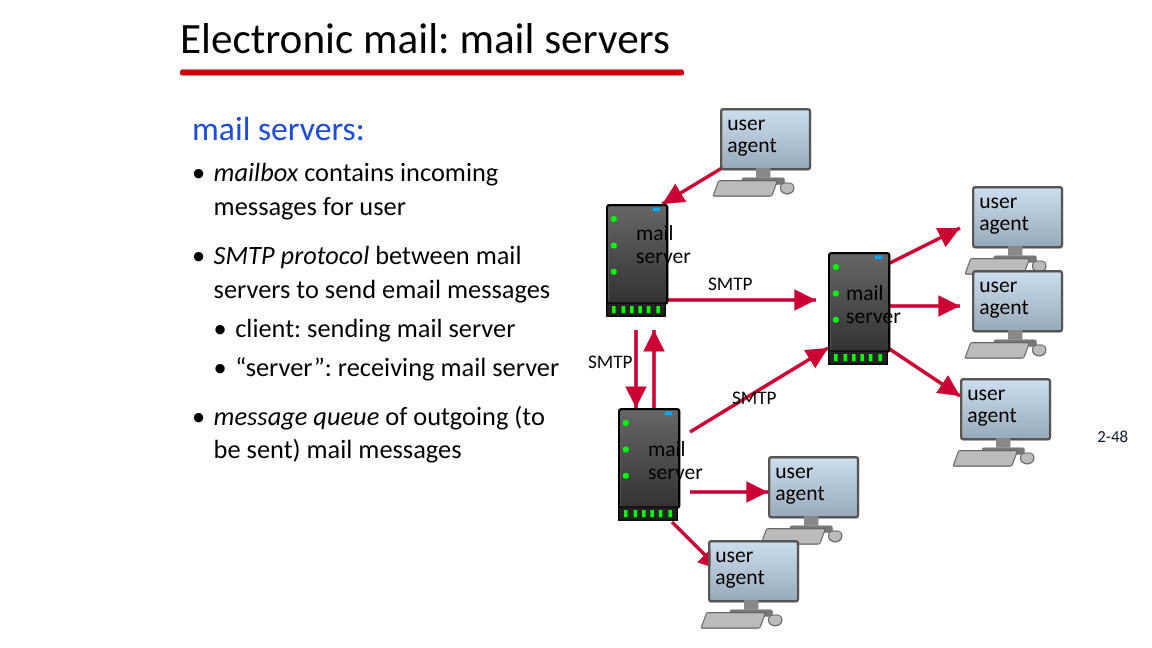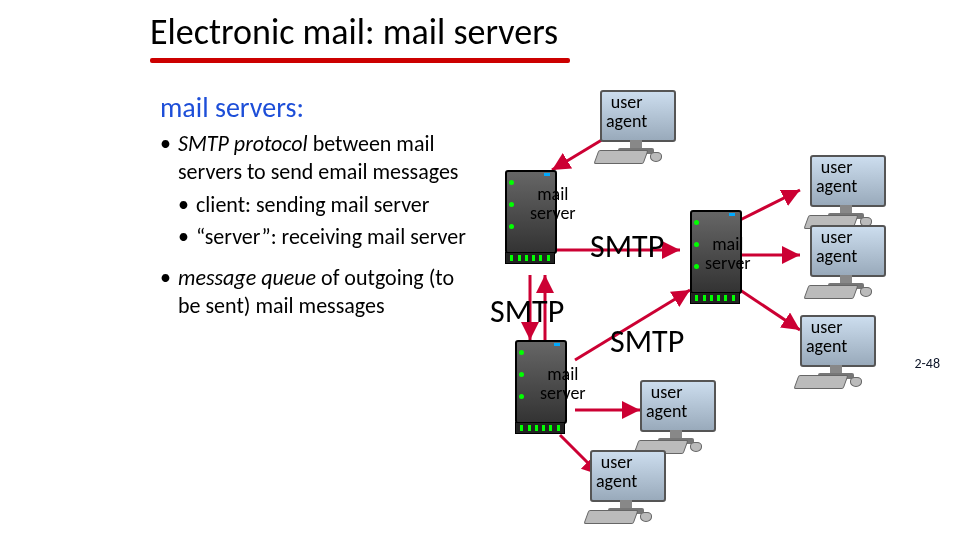--- a/index.html
+++ b/index.html
@@ -9,22 +9,22 @@
   .subtitle{position:absolute;left:160px;top:90px;font-size:28px;color:#1d4ed8;}
   .bullets{position:absolute;left:160px;top:130px;width:320px;font-size:22px;line-height:1.25;}
   .bullets ul{list-style:none;padding:0;margin:0;}
   .bullets>ul>li{position:relative;padding-left:18px;margin-bottom:14px;}
   .bullets>ul>li::before{content:"•";position:absolute;left:0;top:0;}
   .bullets ul ul{margin-top:6px;}
   .bullets ul ul>li{position:relative;padding-left:18px;margin-bottom:4px;font-size:22px;}
   .bullets ul ul>li::before{content:"•";position:absolute;left:0;top:0;}
   .em{font-style:italic;}
   .diagram{position:absolute;left:480px;top:80px;width:460px;height:420px;}
-  .label{position:absolute;font-size:18px;text-align:center;line-height:1.05;}
-  .lbl-smtp{font-size:32px;}
+  .label{position:absolute;font-size:18px;text-align:left;line-height:1.05;}
+  .lbl-smtp{font-size:16px;}
   .server{position:absolute;width:48px;height:92px;}
   .server .body{position:absolute;left:0;top:0;width:48px;height:80px;background:linear-gradient(#666,#333);border:2px solid #000;border-radius:3px;}
   .server .dot{position:absolute;left:4px;width:5px;height:5px;background:#0f0;border-radius:50%;}
   .server .d1{top:10px}.server .d2{top:32px}.server .d3{top:54px}
   .server .light{position:absolute;right:3px;top:3px;width:6px;height:3px;background:#0af;}
   .server .leds{position:absolute;left:0;top:82px;width:48px;height:10px;background:#222;border:1px solid #000;display:flex;justify-content:space-evenly;align-items:center;}
   .server .leds span{width:3px;height:6px;background:#0f0;display:block;}
   .monitor{position:absolute;width:72px;height:64px;}
   .monitor .screen{position:absolute;left:0;top:0;width:72px;height:48px;background:linear-gradient(#cde,#9ab);border:2px solid #555;border-radius:3px;}
   .monitor .stand{position:absolute;left:30px;top:50px;width:12px;height:8px;background:#888;}
@@ -38,20 +38,23 @@
 <body>
 
 <div class="slide">
   <div class="title">Electronic mail: mail servers</div>
   <div class="title-underline"></div>
   <div class="subtitle">mail servers:</div>
 
   <div class="bullets">
     <ul>
       <li>
+        <span class="em">mailbox</span><span> contains incoming messages for user</span>
+      </li>
+      <li>
         <span class="em">SMTP protocol</span><span> between mail servers to send email messages</span>
         <ul>
           <li>client: sending mail server</li>
           <li>“server”: receiving mail server</li>
         </ul>
       </li>
       <li>
         <span class="em">message queue</span><span> of outgoing (to be sent) mail messages</span>
       </li>
     </ul>

